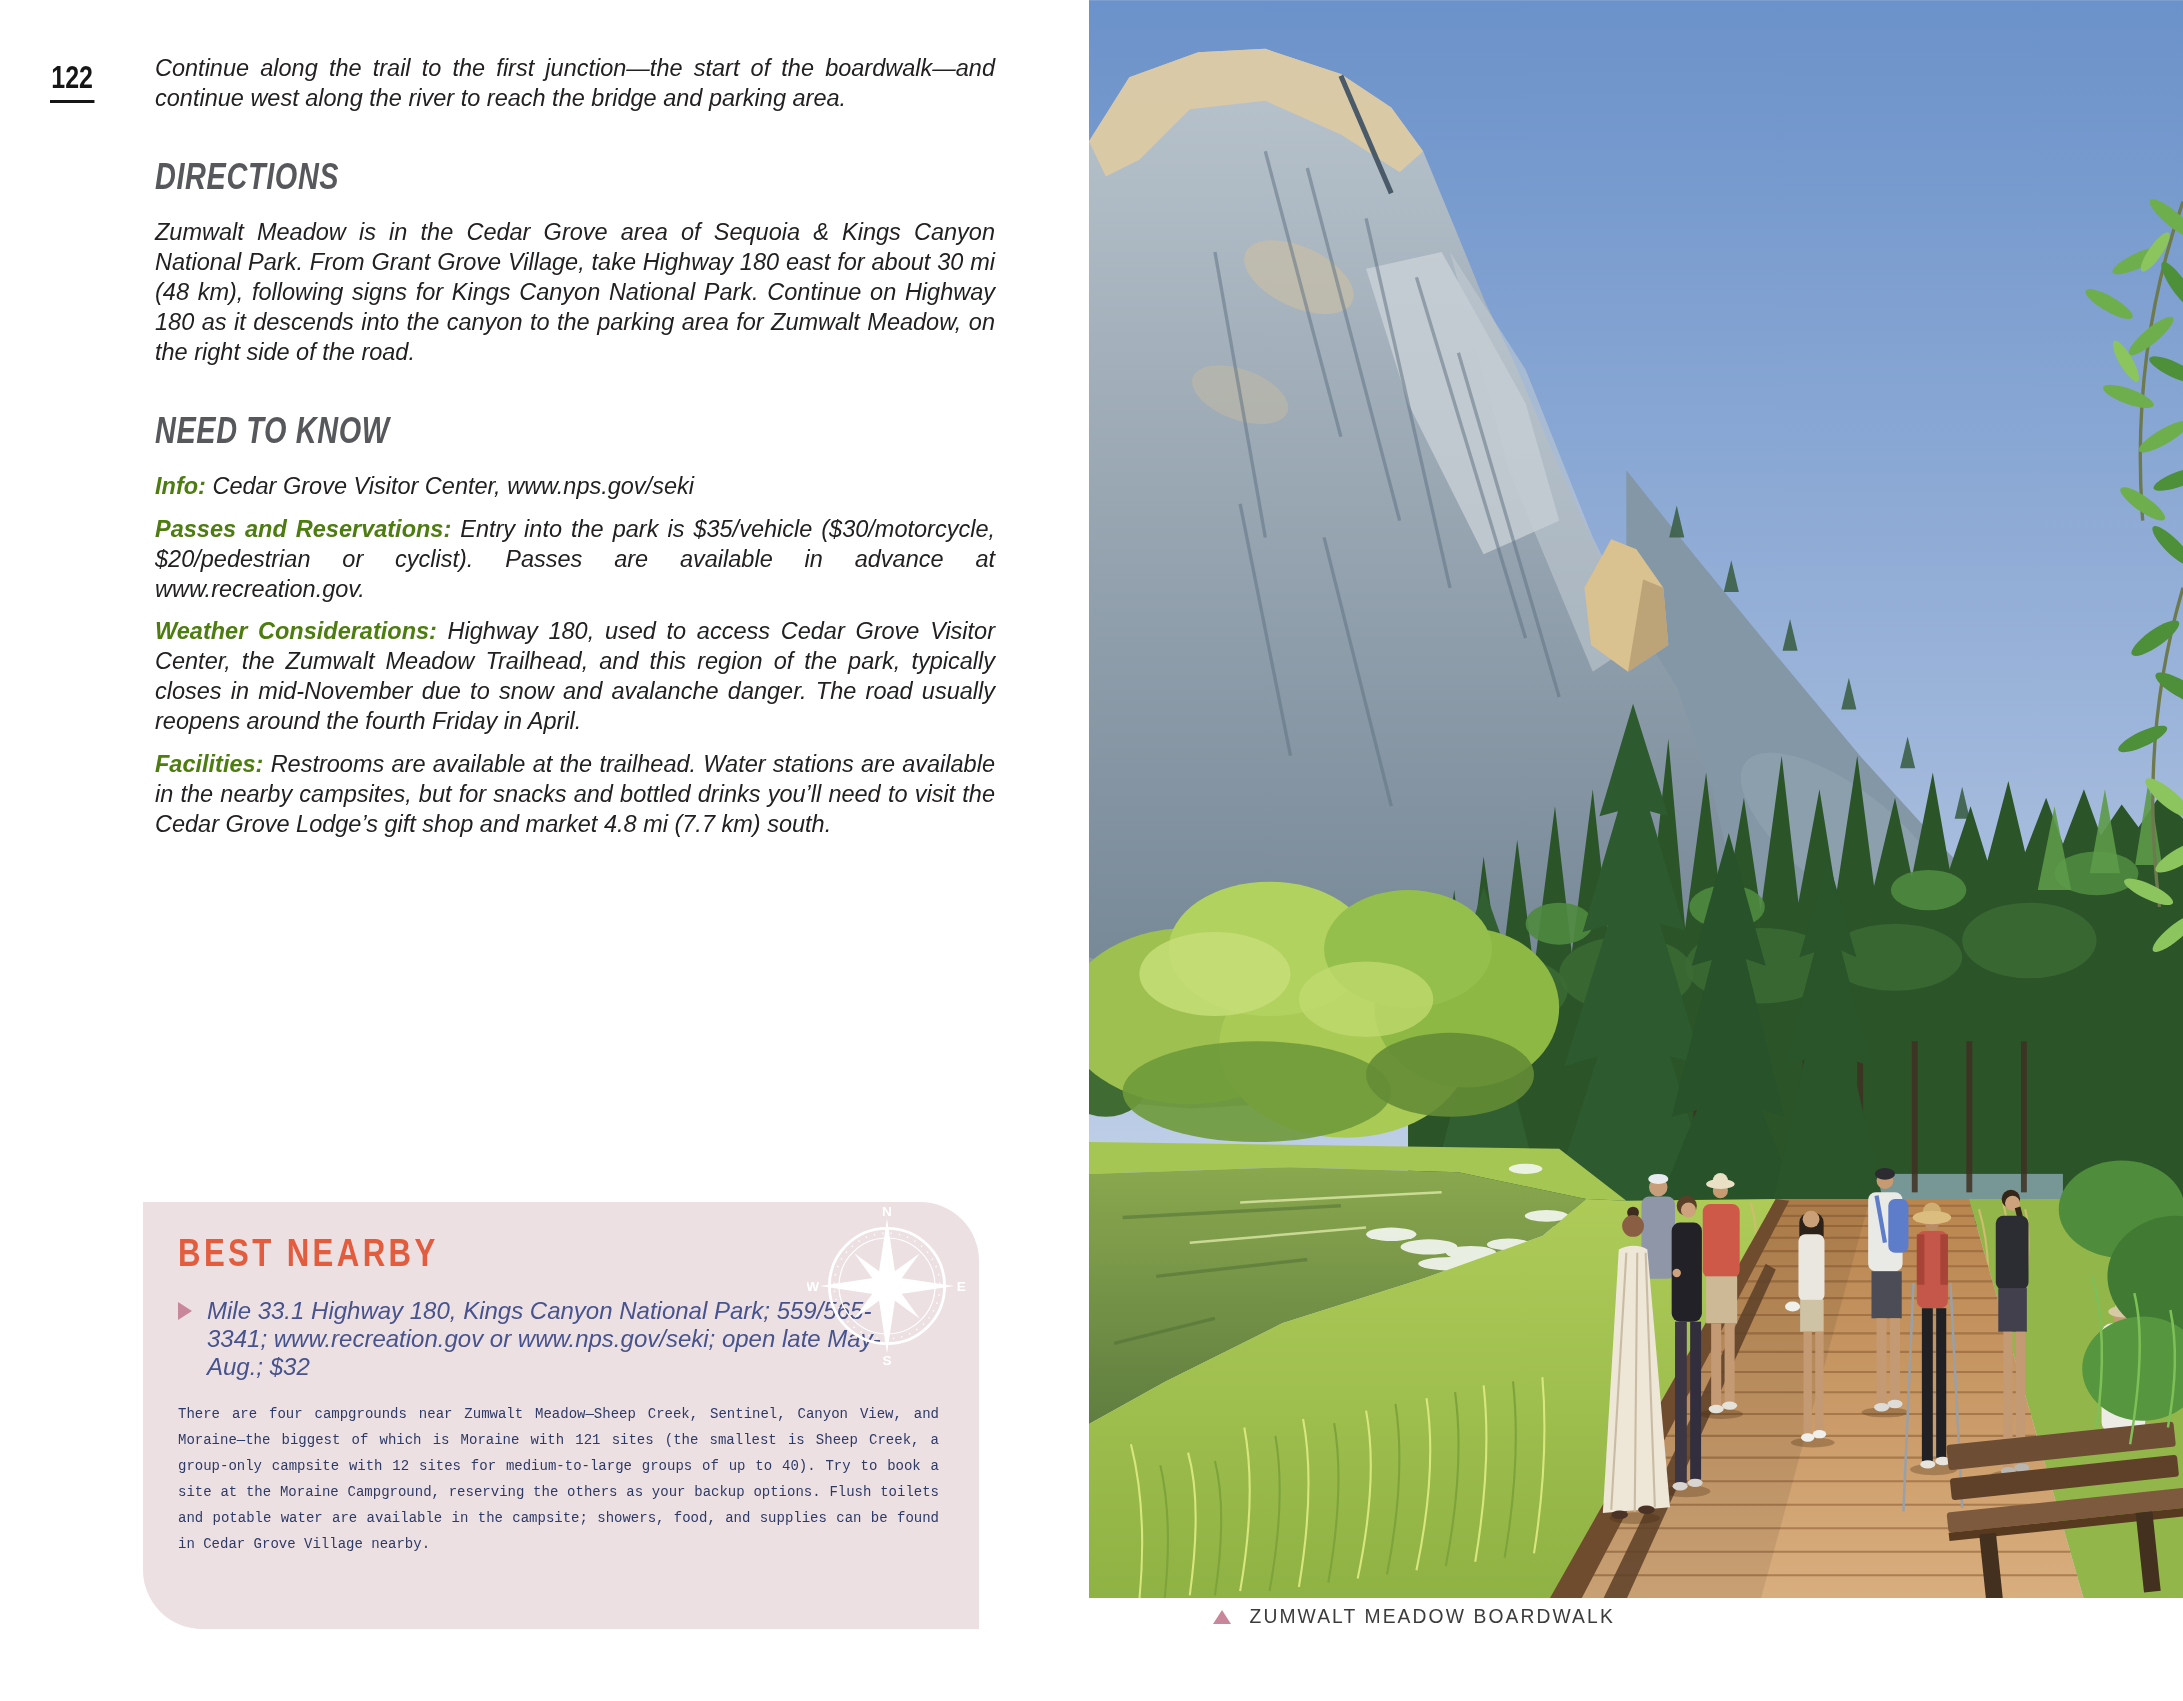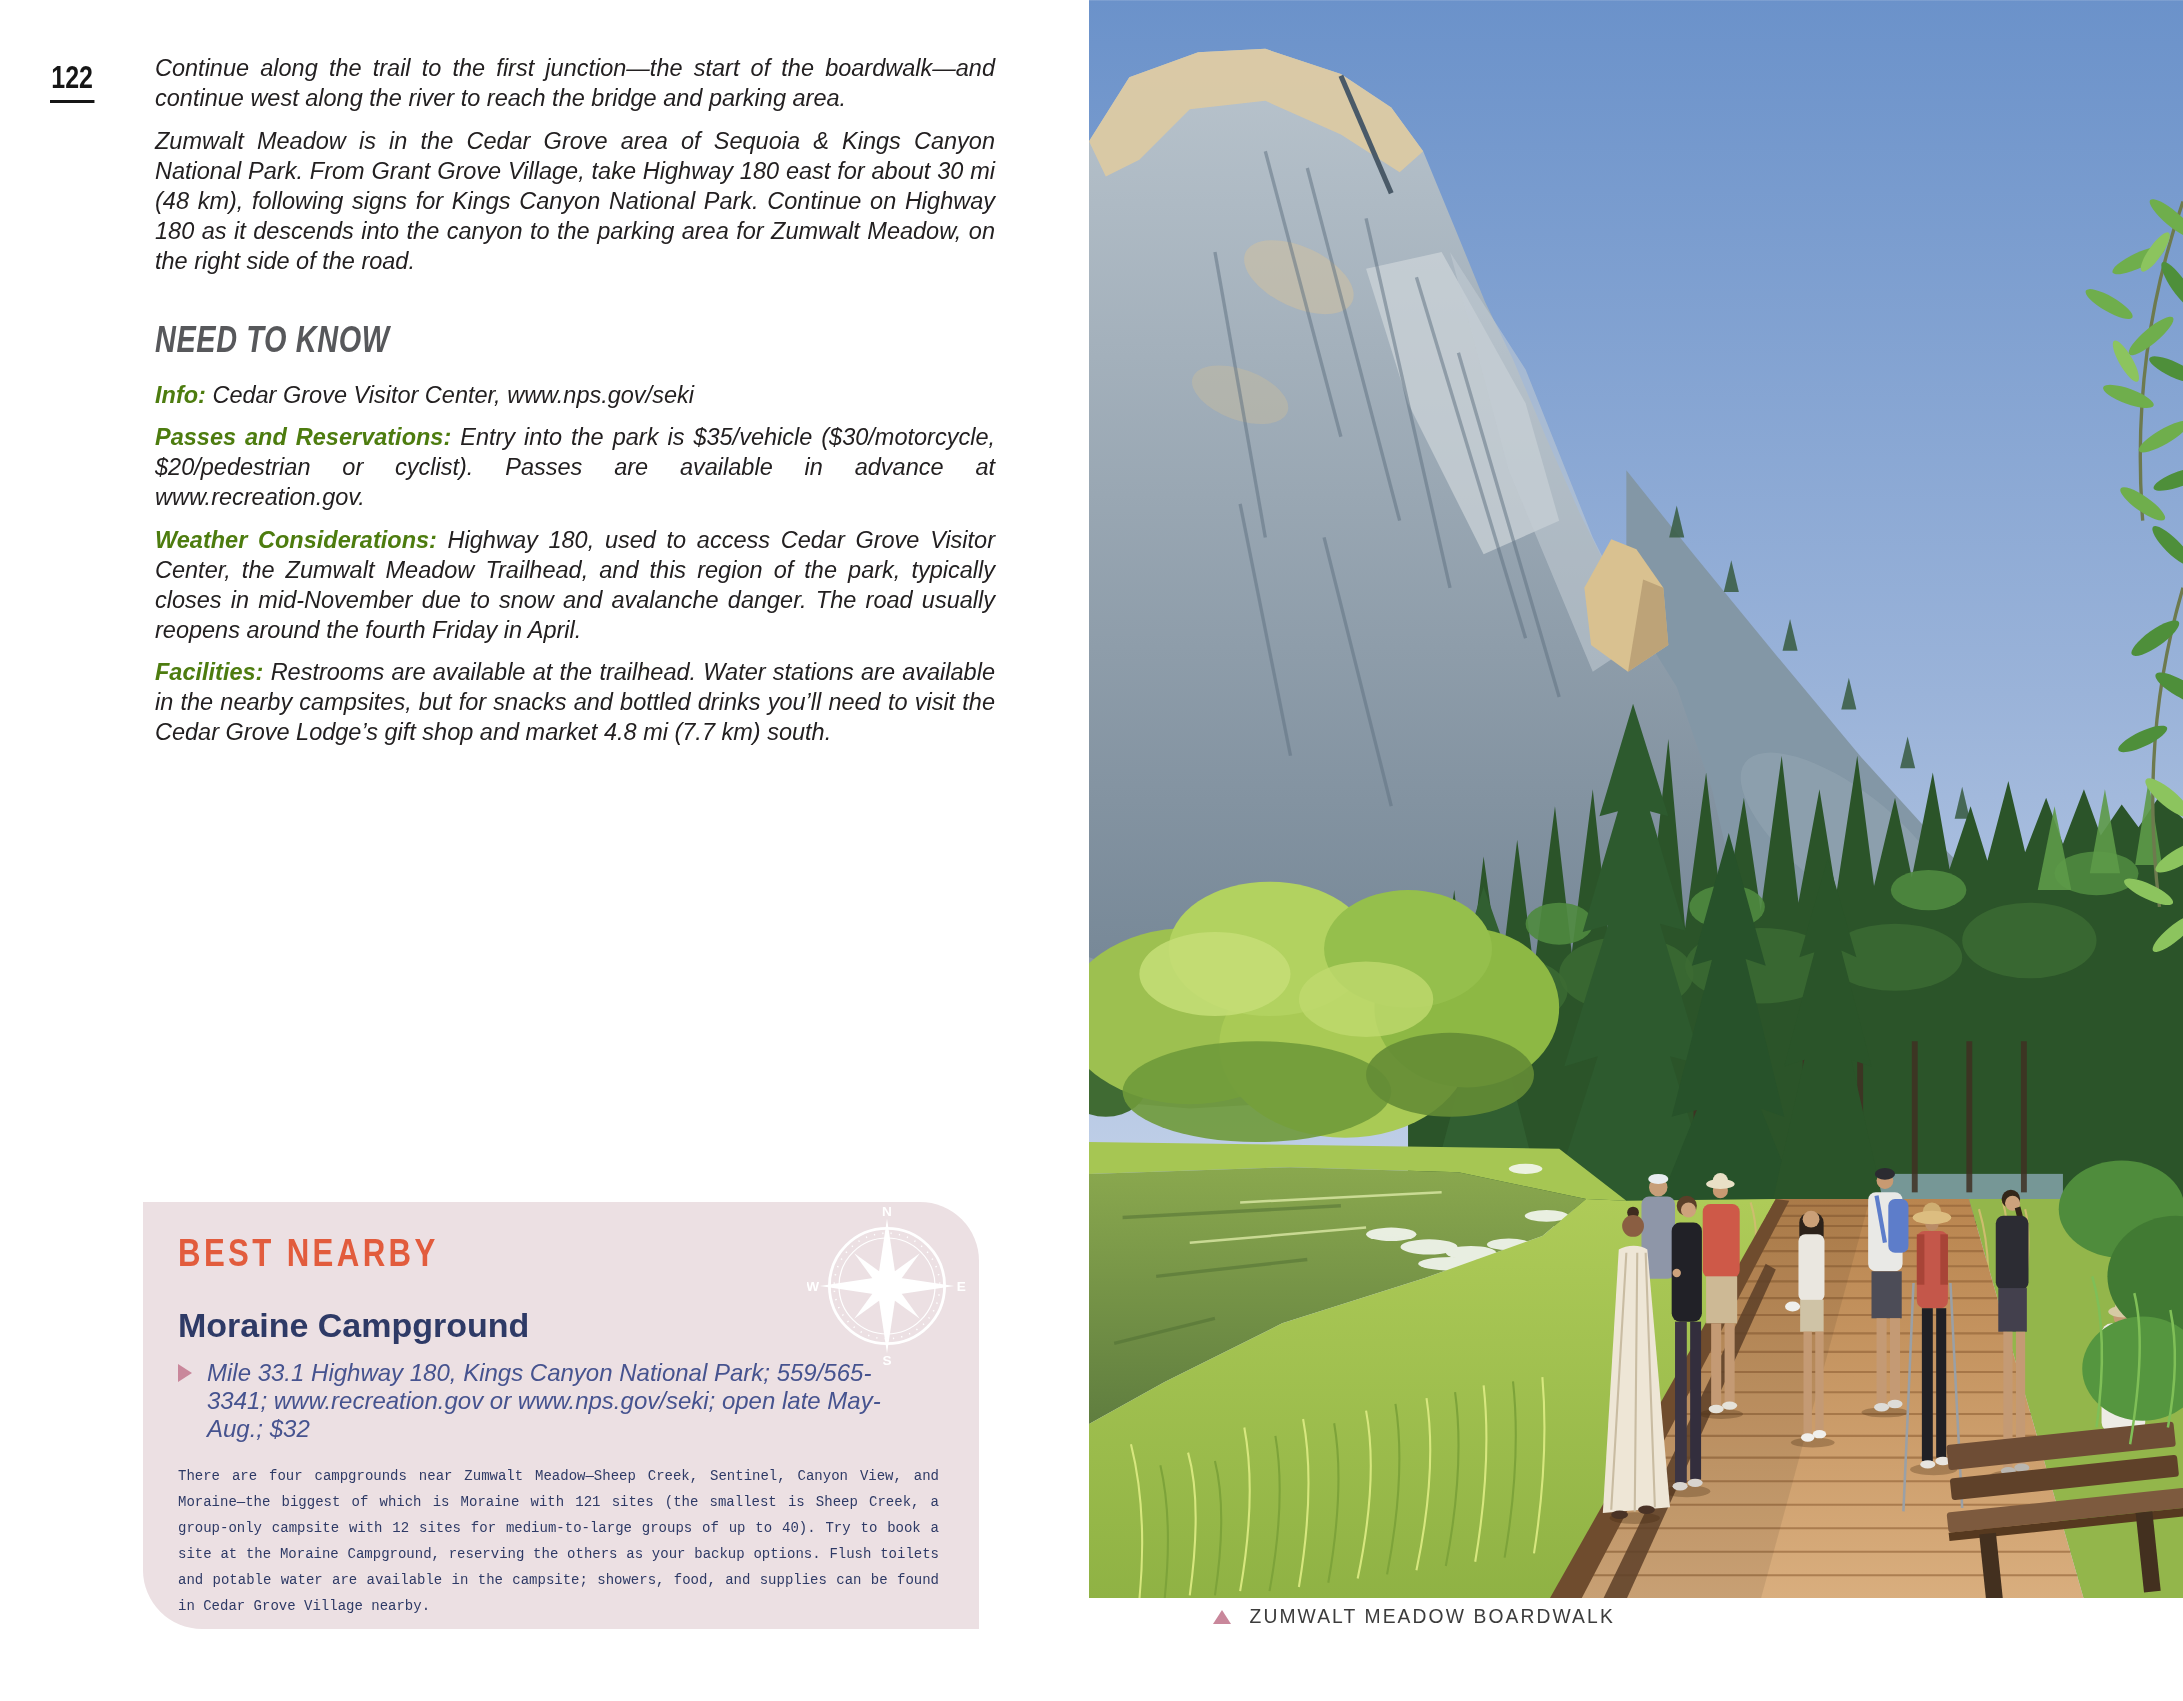--- a/index.html
+++ b/index.html
@@ -43,20 +43,23 @@
 
 <div class="page">
 
   <div class="pagenum">
     <span>122</span>
   </div>
 
   <main class="col">
     <p class="body">Continue along the trail to the first junction—the start of the boardwalk—and continue west along the river to reach the bridge and parking area.</p>
 
+    <h2 class="h">
+      <span class="cond">DIRECTIONS</span>
+    </h2>
     <p class="body">Zumwalt Meadow is in the Cedar Grove area of Sequoia &amp; Kings Canyon National Park. From Grant Grove Village, take Highway 180 east for about 30 mi (48 km), following signs for Kings Canyon National Park. Continue on Highway 180 as it descends into the canyon to the parking area for Zumwalt Meadow, on the right side of the road.</p>
 
     <h2 class="h">
       <span class="cond">NEED TO KNOW</span>
     </h2>
     <p class="body"><strong>Info:</strong> <span>Cedar Grove Visitor Center, www.nps.gov/seki</span></p>
     <p class="body"><strong>Passes and Reservations:</strong> <span>Entry into the park is $35/vehicle ($30/motorcycle, $20/pedestrian or cyclist). Passes are available in advance at www.recreation.gov.</span></p>
     <p class="body"><strong>Weather Considerations:</strong> <span>Highway 180, used to access Cedar Grove Visitor Center, the Zumwalt Meadow Trailhead, and this region of the park, typically closes in mid-November due to snow and avalanche danger. The road usually reopens around the fourth Friday in April.</span></p>
     <p class="body"><strong>Facilities:</strong> <span>Restrooms are available at the trailhead. Water stations are available in the nearby campsites, but for snacks and bottled drinks you’ll need to visit the Cedar Grove Lodge’s gift shop and market 4.8 mi (7.7 km) south.</span></p>
   </main>
@@ -83,21 +86,20 @@
         <text x="100" y="13">N</text>
         <text x="193" y="106">E</text>
         <text x="100" y="199">S</text>
         <text x="7" y="106">W</text>
       </g>
     </svg>
 
     <h3 class="bn">
       <span class="cond">BEST NEARBY</span>
     </h3>
-    <h4 class="camp-title">Moraine Campground</h4>
     <div class="addr-row">
       <span class="tri-right"></span>
       <p class="addr">Mile 33.1 Highway 180, Kings Canyon National Park; 559/565-3341; www.recreation.gov or www.nps.gov/seki; open late May-Aug.; $32</p>
     </div>
     <p class="box-body">There are four campgrounds near Zumwalt Meadow—Sheep Creek, Sentinel, Canyon View, and Moraine—the biggest of which is Moraine with 121 sites (the smallest is Sheep Creek, a group-only campsite with 12 sites for medium-to-large groups of up to 40). Try to book a site at the Moraine Campground, reserving the others as your backup options. Flush toilets and potable water are available in the campsite; showers, food, and supplies can be found in Cedar Grove Village nearby.</p>
   </aside>
 
   <figure class="photo">
     <svg width="1094" height="1598" viewBox="0 0 1303 1903">
       <defs>

